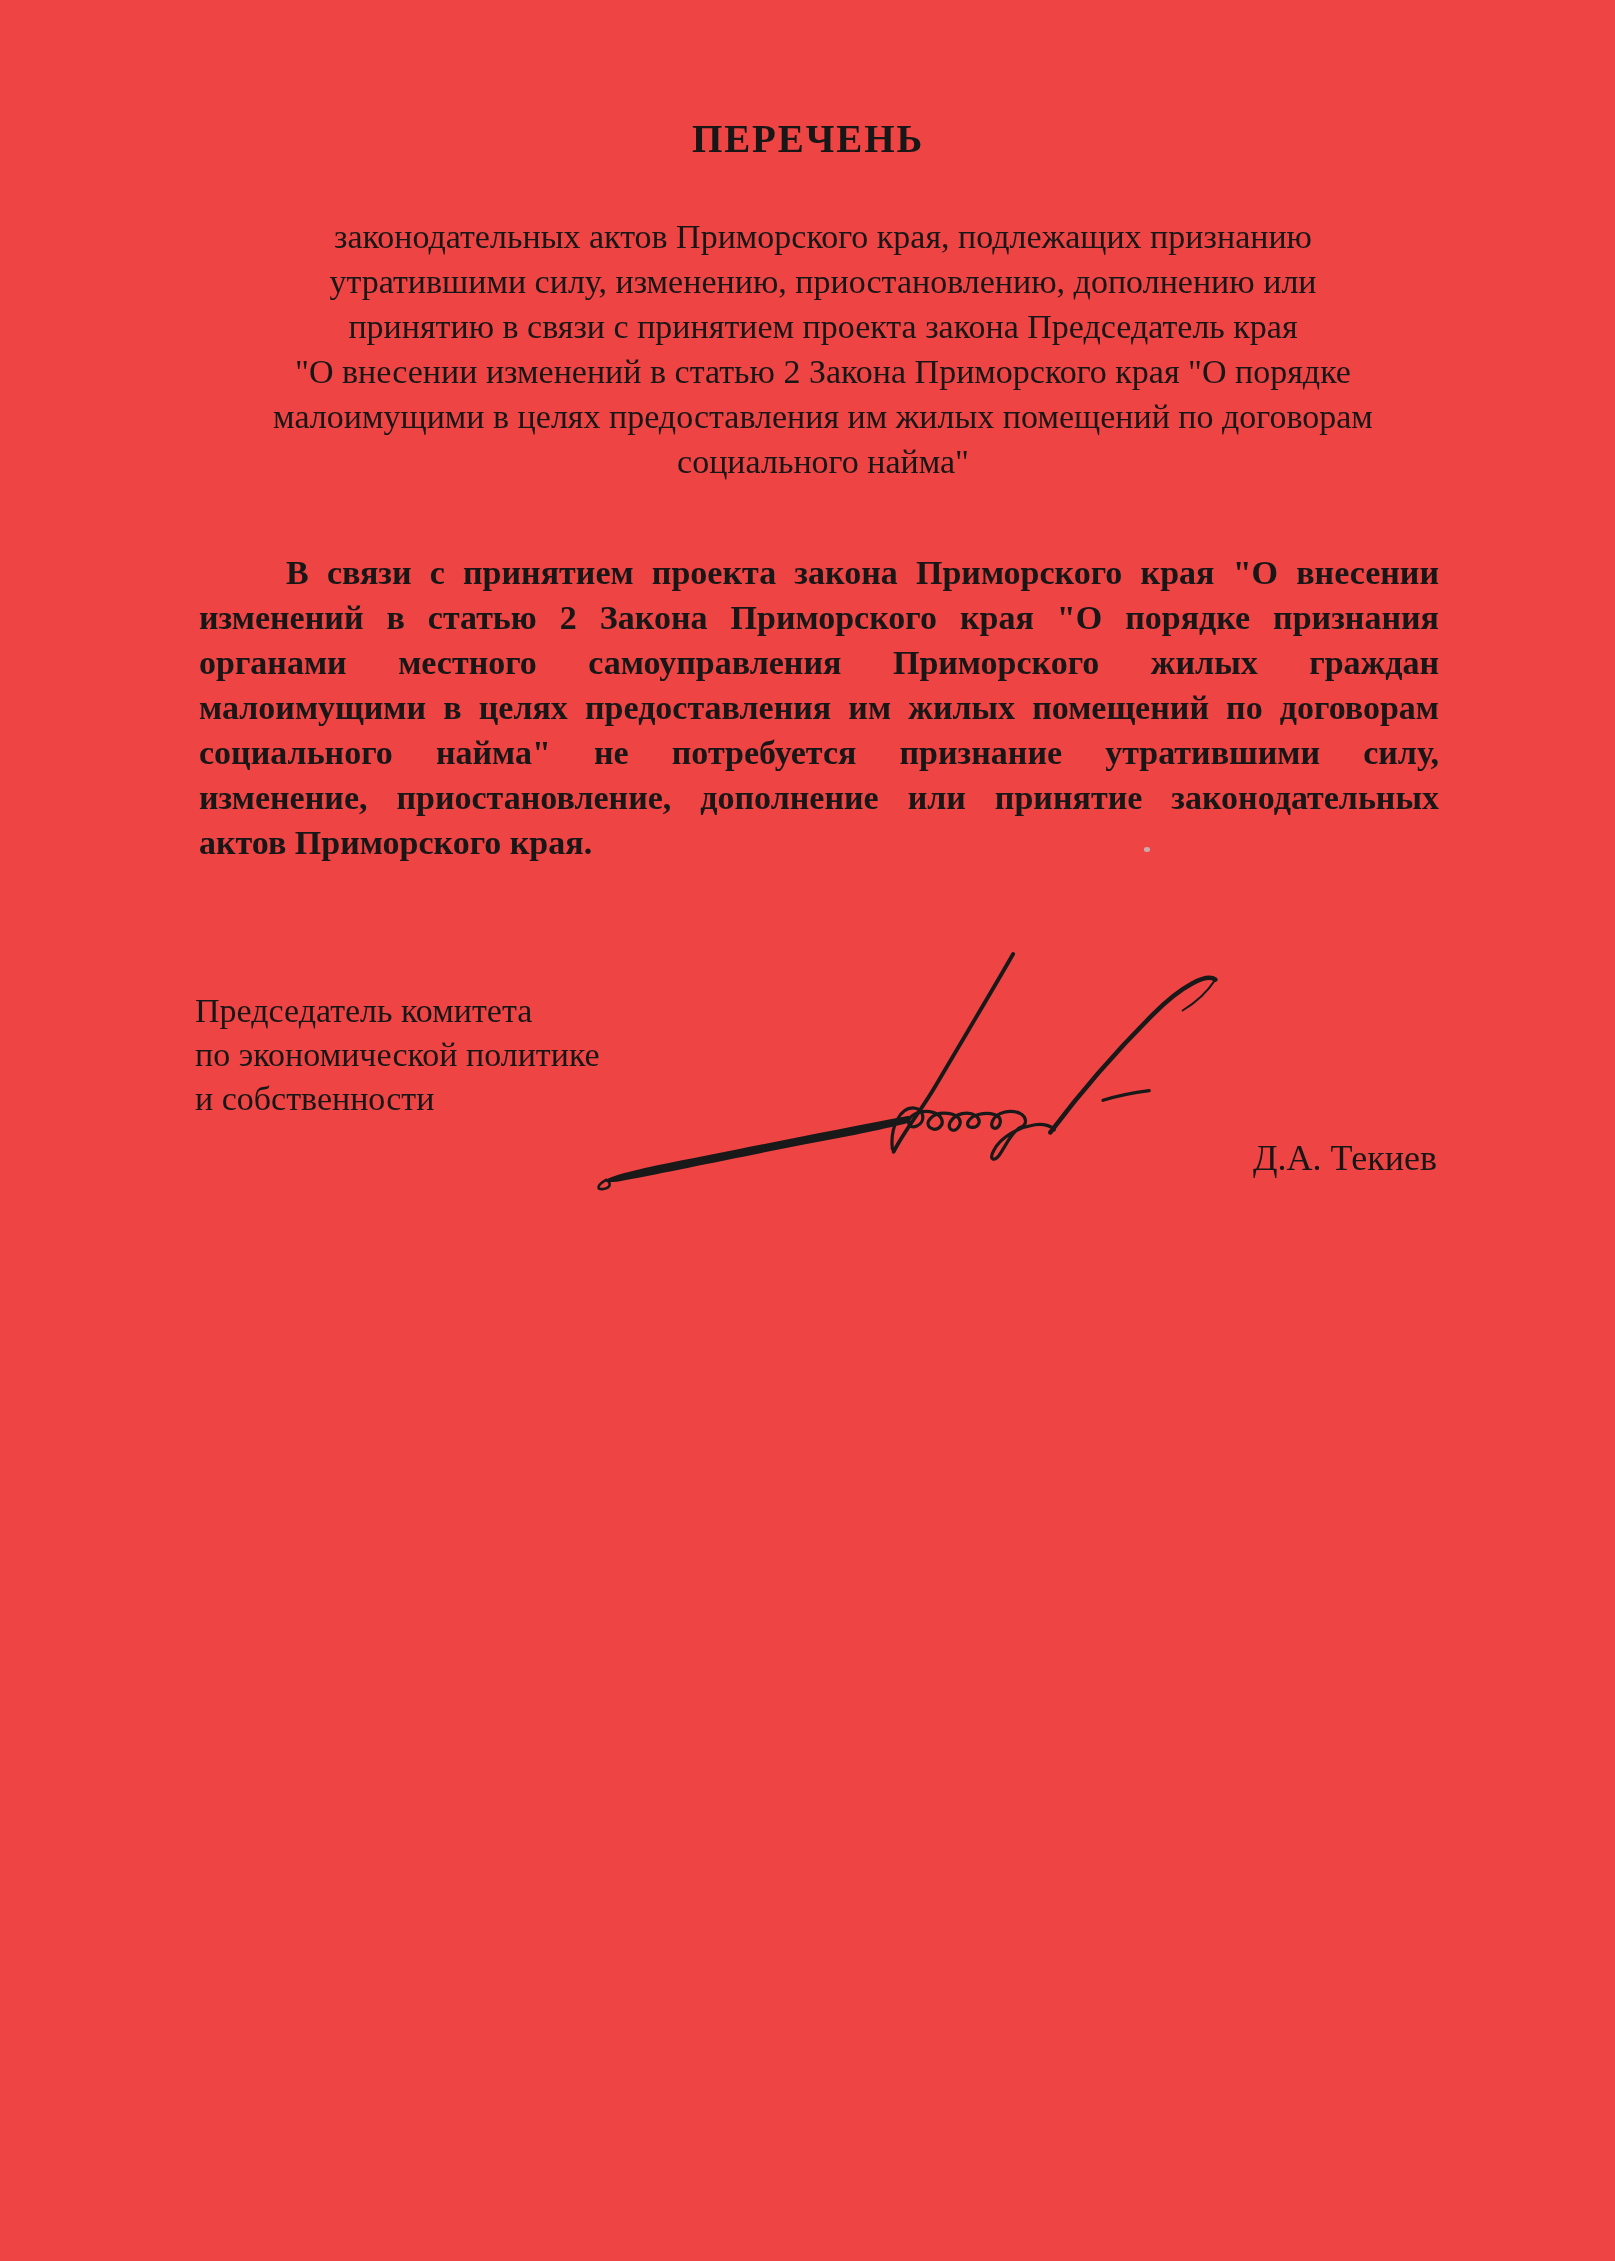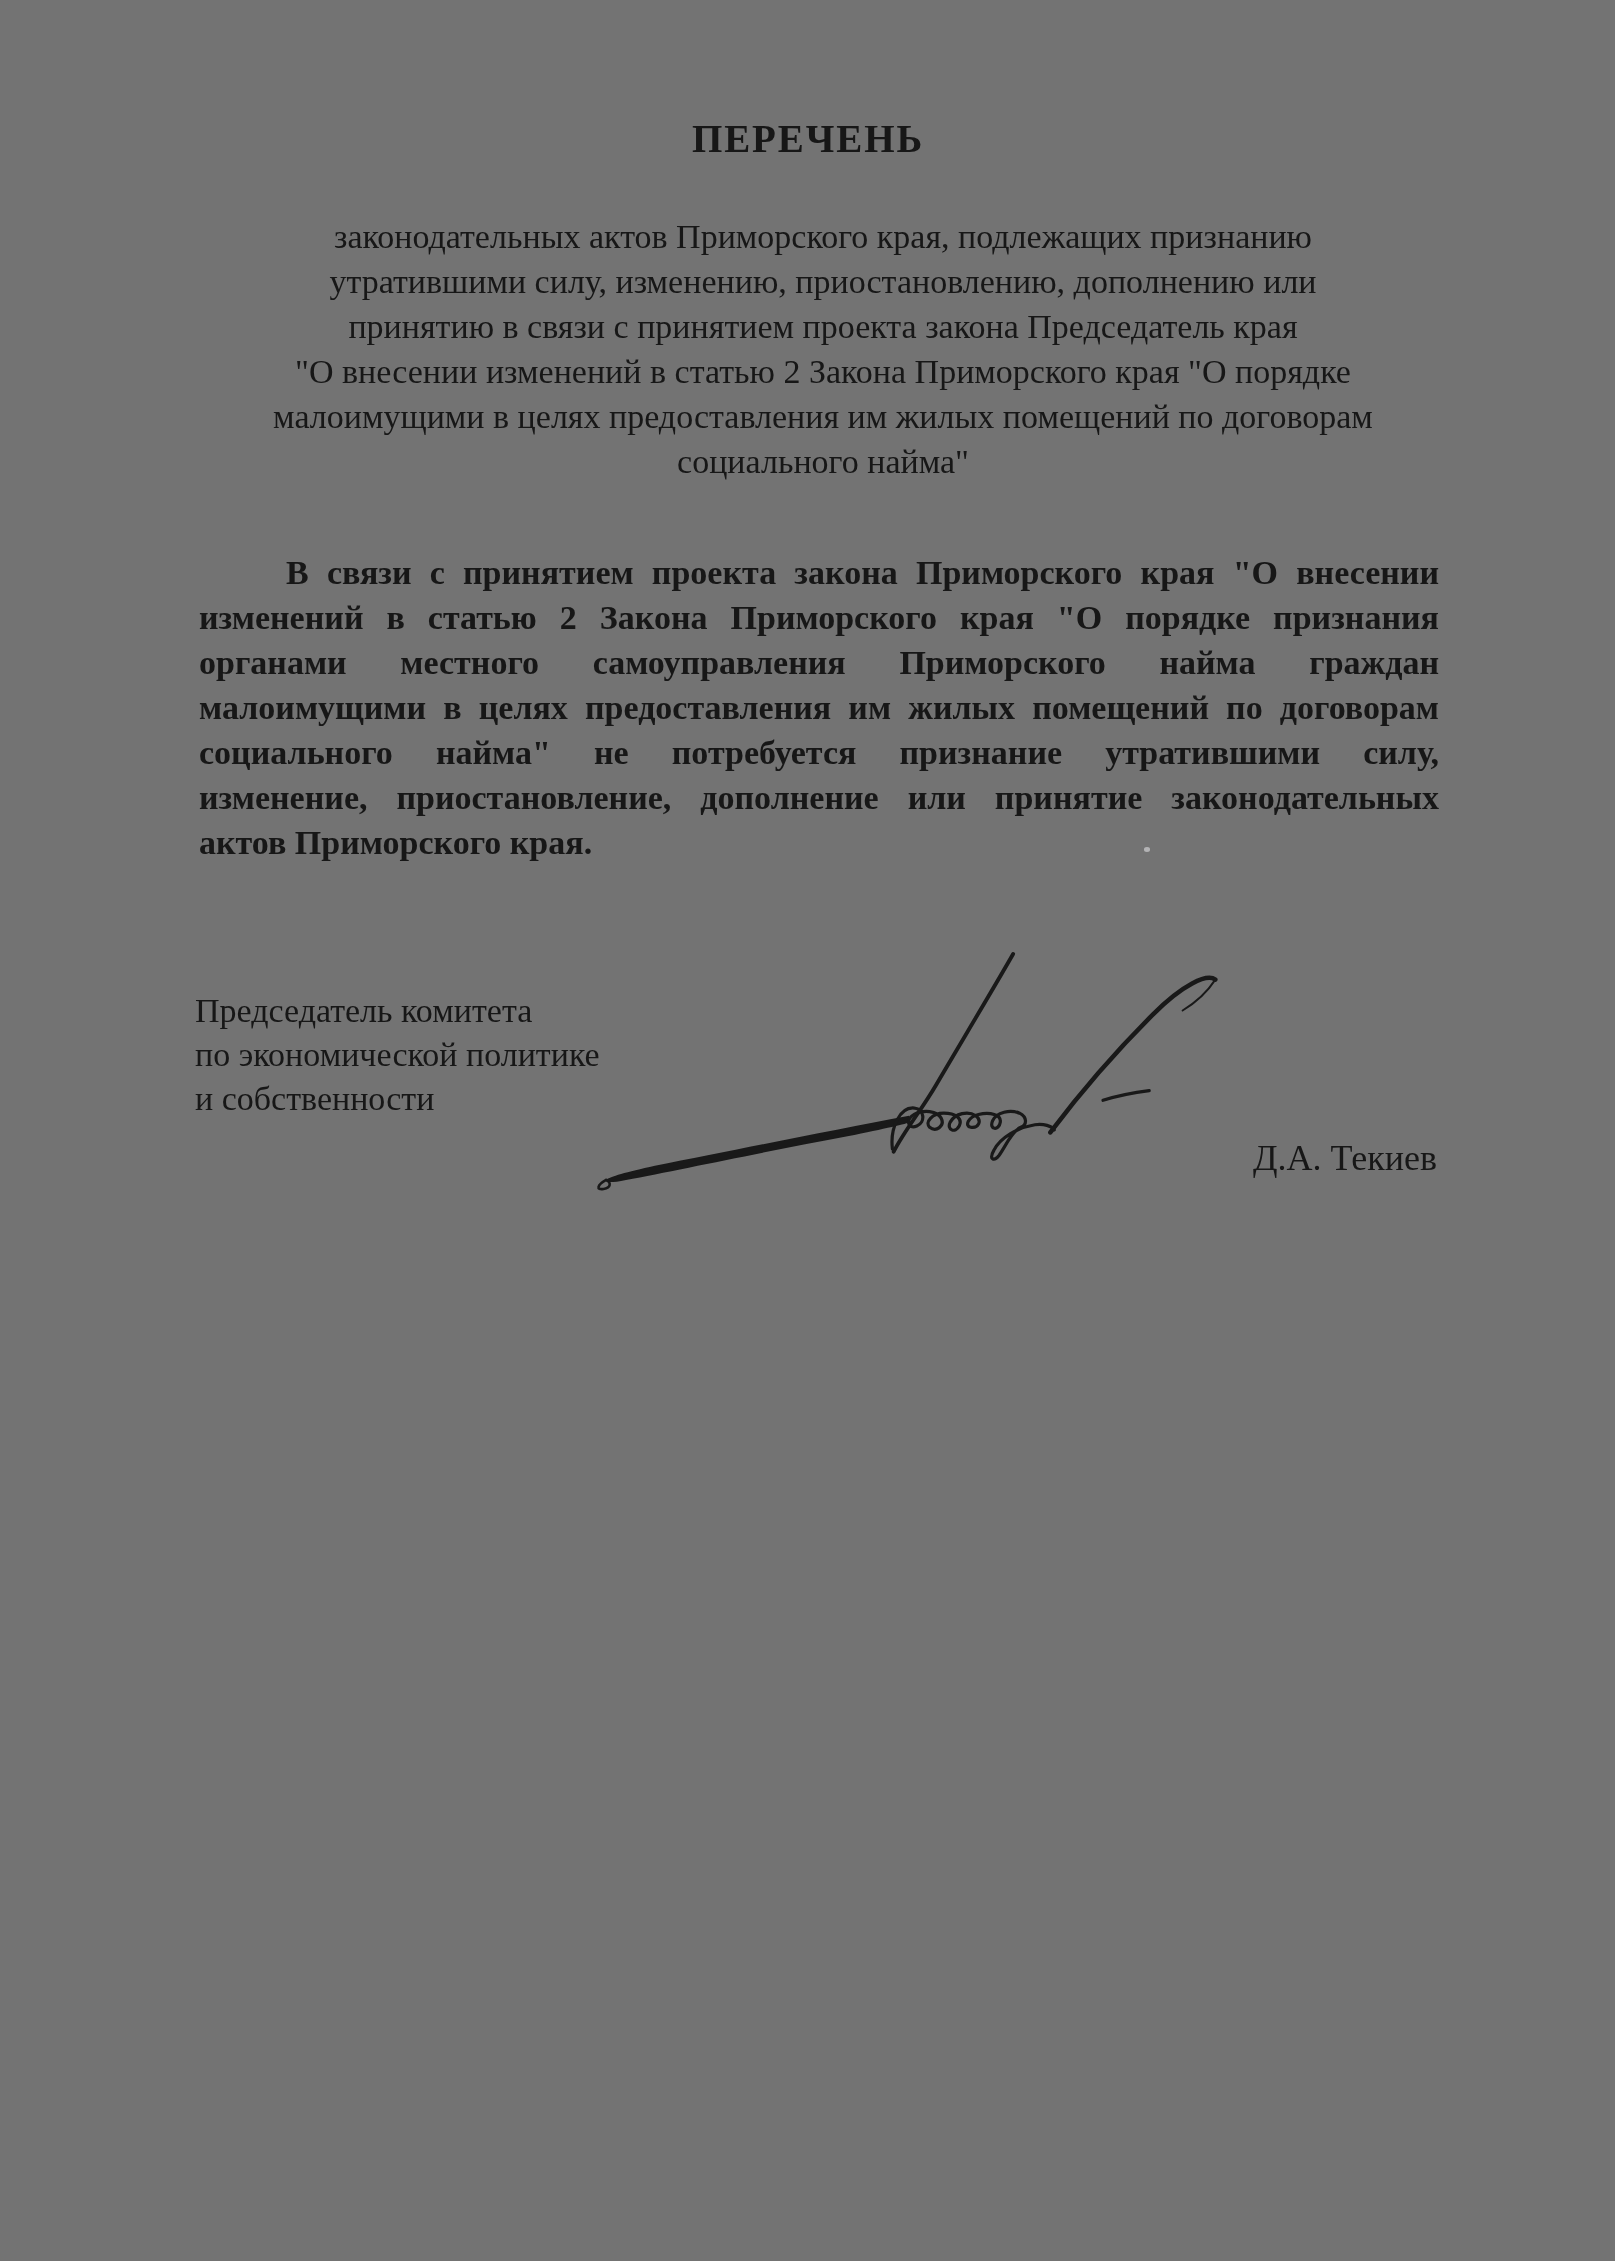--- a/index.html
+++ b/index.html
@@ -1,19 +1,19 @@
 <!DOCTYPE html>
 <html style="font-size:10.3px"><head>
 <meta charset="utf-8">
 <style>
   html,body{margin:0;padding:0;background:#888;}
   .page{
     position:relative;
     width:1616px;height:2261px;
-    background:#737373;
+    background:#ef4444;
     color:#171717;
     font-family:"Liberation Serif", serif;
     overflow:hidden;
   }
   .doc-title{
     position:absolute;
     top:121px;left:0;width:1616px;
     text-align:center;
     font-weight:bold;
     font-size:39px;
@@ -84,21 +84,21 @@
     <div class="hline">утратившими силу, изменению, приостановлению, дополнению или</div>
     <div class="hline">принятию в связи с принятием проекта закона Председатель края</div>
     <div class="hline">"О внесении изменений в статью 2 Закона Приморского края "О порядке</div>
     <div class="hline">малоимущими в целях предоставления им жилых помещений по договорам</div>
     <div class="hline">социального найма"</div>
   </div>
 
   <div class="body-par">
     <div class="bline first">В связи с принятием проекта закона Приморского края "О внесении</div>
     <div class="bline">изменений в статью 2 Закона Приморского края "О порядке признания</div>
-    <div class="bline">органами местного самоуправления Приморского найма граждан</div>
+    <div class="bline">органами местного самоуправления Приморского жилых граждан</div>
     <div class="bline">малоимущими в целях предоставления им жилых помещений по договорам</div>
     <div class="bline">социального найма" не потребуется признание утратившими силу,</div>
     <div class="bline">изменение, приостановление, дополнение или принятие законодательных</div>
     <div class="bline last">актов Приморского края.</div>
   </div>
 
   <div class="sig-label">
     <div class="sline">Председатель комитета</div>
     <div class="sline">по экономической политике</div>
     <div class="sline">и собственности</div>

